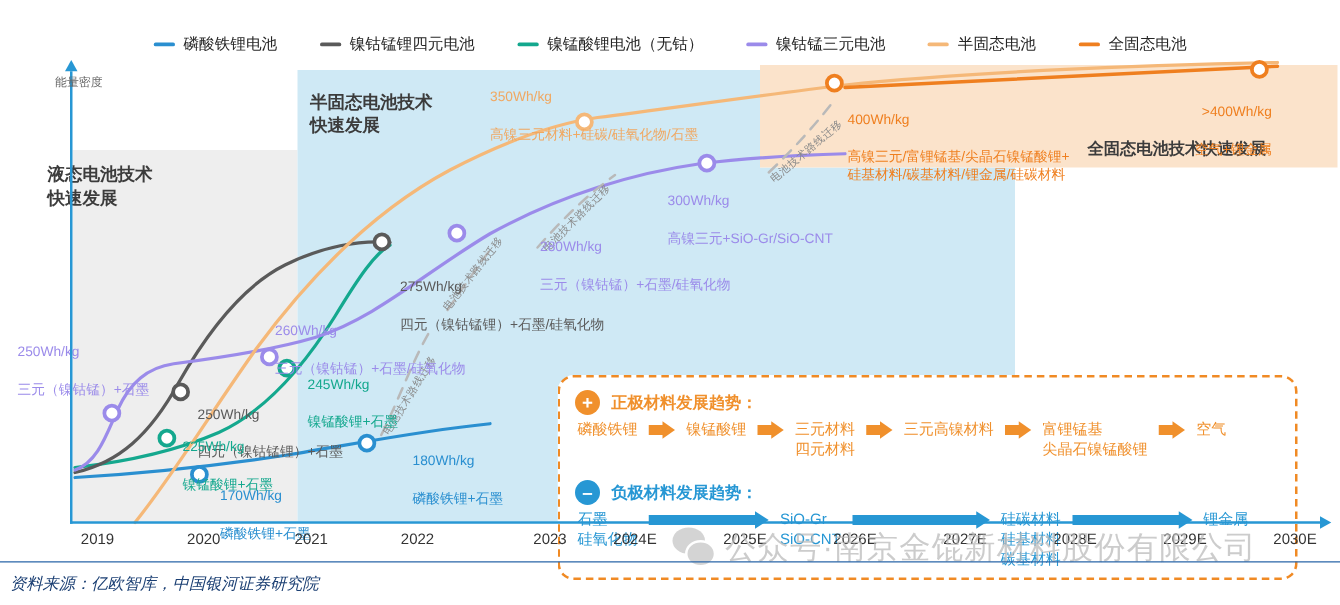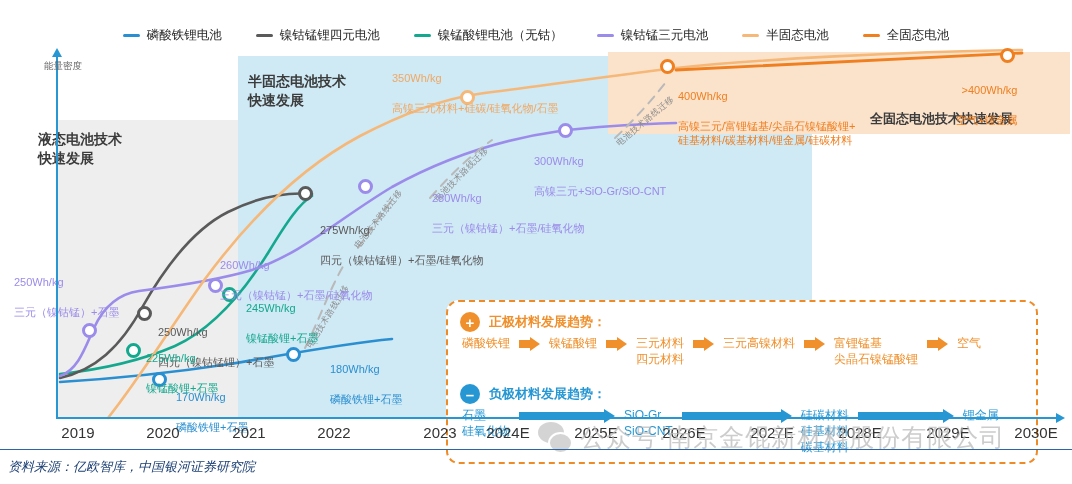--- a/index.html
+++ b/index.html
@@ -99,21 +99,21 @@
     border-left:9px solid #2797d4;
   }
   .yaxis{position:absolute;left:56px;top:57px;width:2px;height:362px;background:#2797d4;}
   .yaxis::after{
     content:"";position:absolute;left:-4px;top:-9px;width:0;height:0;
     border-left:5px solid transparent;border-right:5px solid transparent;
     border-bottom:9px solid #2797d4;
   }
   .ylabel{position:absolute;left:44px;top:60px;font-size:9.5px;color:#666;}
   .xticks{position:absolute;left:0;top:424px;width:1072px;height:22px;}
-  .xtick{position:absolute;font-size:15px;color:#333;transform:translateX(-50%);}
+  .xtick{position:absolute;font-size:12px;color:#333;transform:translateX(-50%);}
 
   
   .footrule{position:absolute;left:0;top:449px;width:1072px;height:1px;background:#2a66a8;}
   .source{
     position:absolute;left:8px;top:458px;font-size:13px;color:#1b3f73;
     font-style:italic;font-family:"Liberation Serif","DejaVu Serif",serif;
   }
 
   
   .wm{

